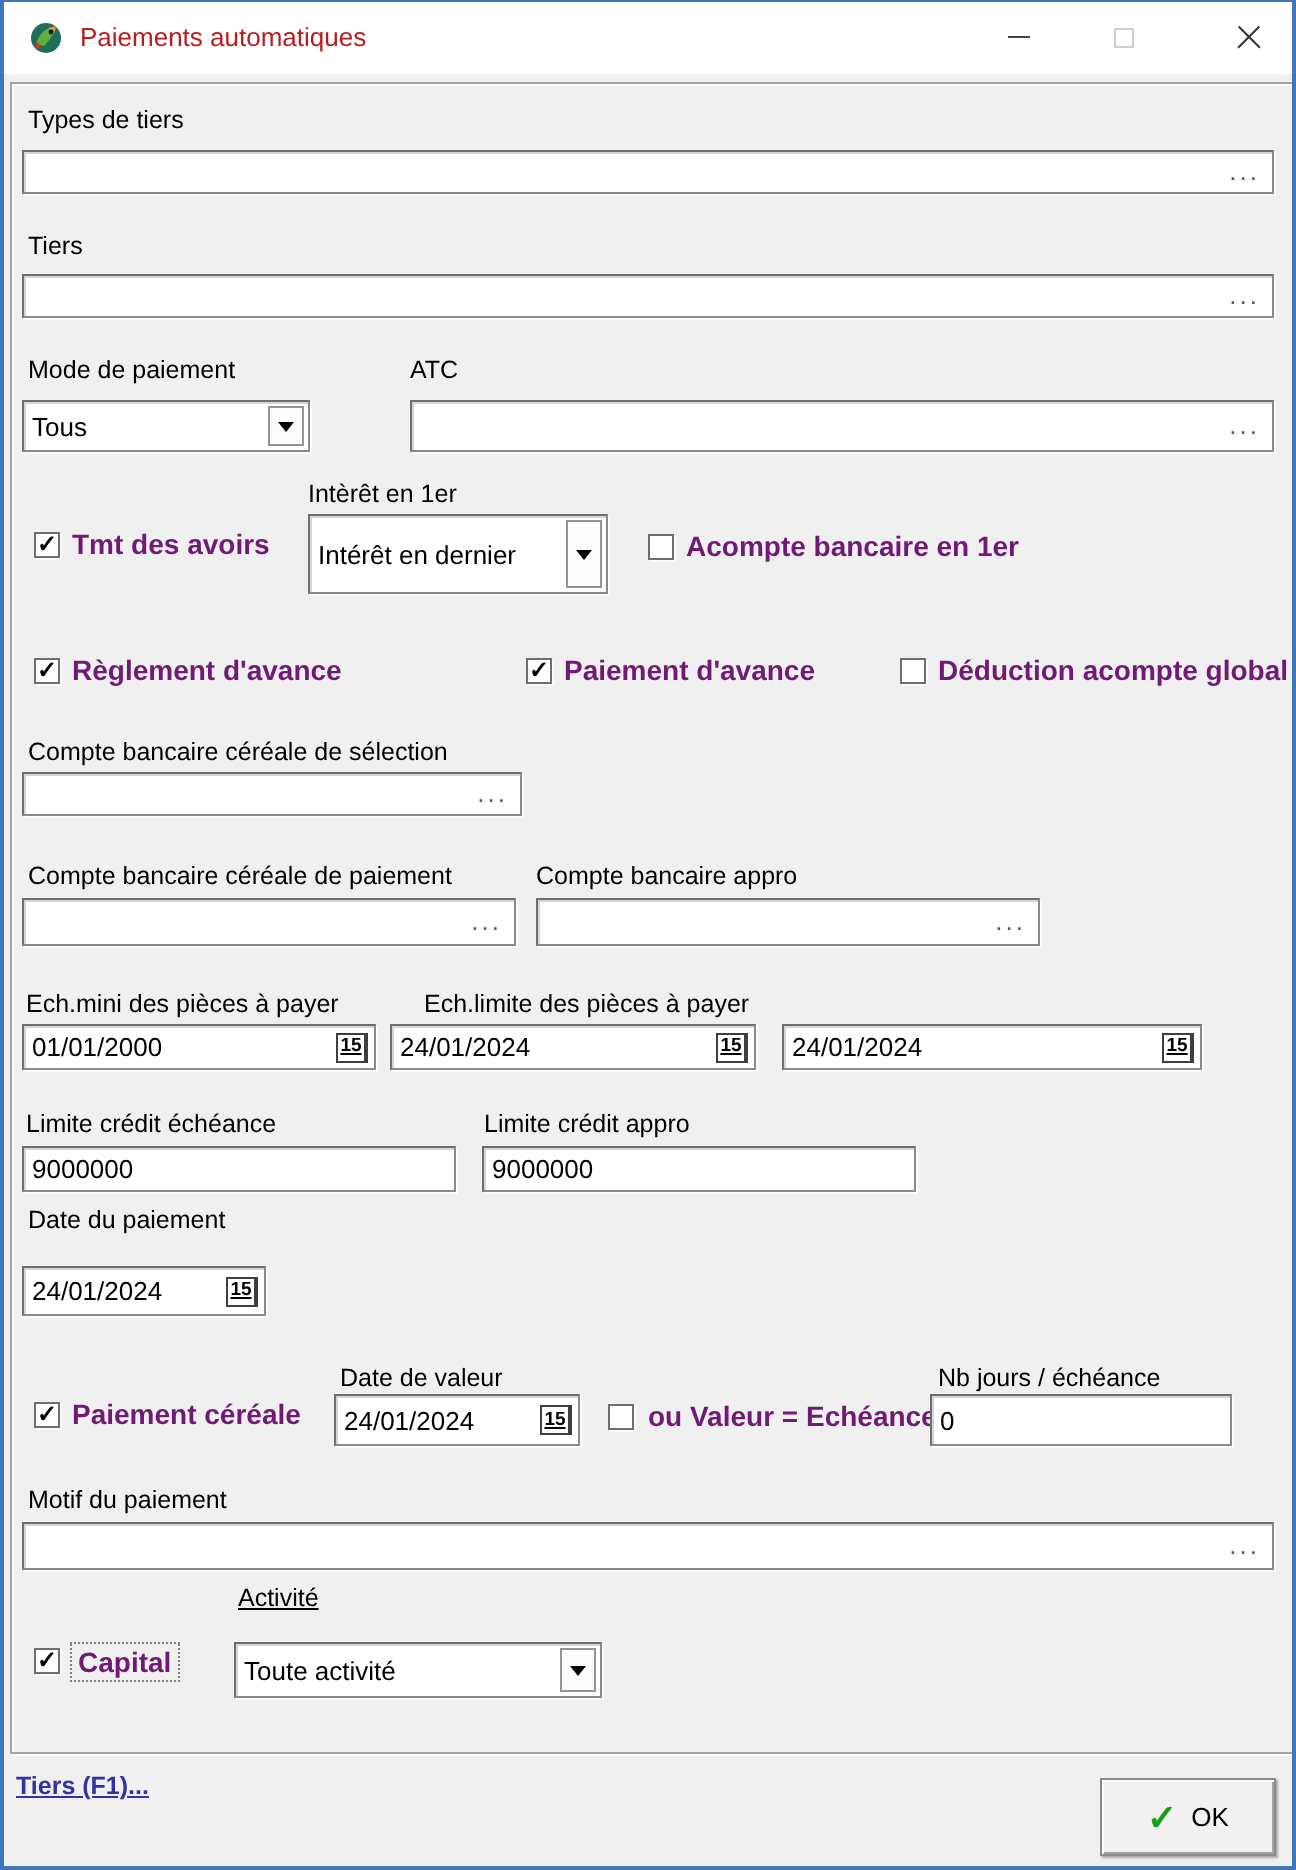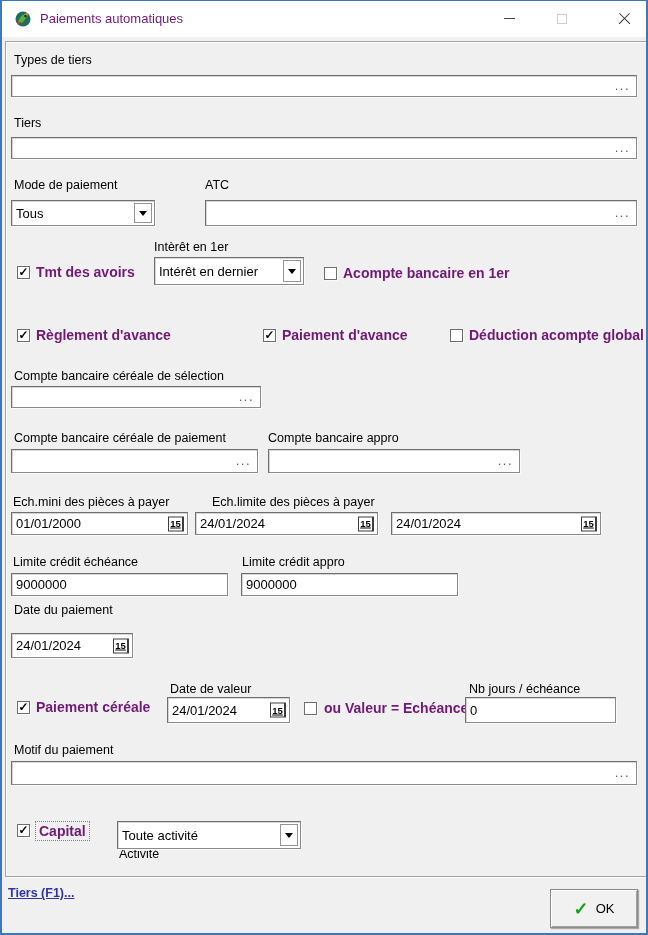--- a/index.html
+++ b/index.html
@@ -4,21 +4,21 @@
 <style>
   * { margin:0; padding:0; box-sizing:border-box; font-family:"Liberation Sans", sans-serif; }
   html,body { background:#888; }
   .window {
     position:relative; width:648px; height:935px;
     background:#f0f0f0; border:2px solid #4076bb; border-top-width:1px;
     overflow:hidden; cursor:default;
   }
   .titlebar { position:absolute; left:0; top:0; right:0; height:36px; background:#ffffff; }
   .app-icon { position:absolute; left:12px; top:9px; width:18px; height:18px; }
-  .title-text { position:absolute; left:38px; top:10px; font-size:13px; color:#701a75; white-space:nowrap; }
+  .title-text { position:absolute; left:38px; top:10px; font-size:13px; color:#b91c1c; white-space:nowrap; }
   .cap-btn { position:absolute; top:0; width:46px; height:35px; display:flex; align-items:center; justify-content:center; }
   .min-bar { width:11px; height:1px; background:#444; }
   .max-box { width:10px; height:10px; border:1px solid #cfcfcf; }
   .x-wrap { position:relative; width:13px; height:13px; }
   .x-wrap i { position:absolute; left:-1px; top:6px; width:15px; height:1.4px; background:#333; }
   .x-wrap i:first-child { transform:rotate(45deg); }
   .x-wrap i:last-child  { transform:rotate(-45deg); }
 
   .panel {
     position:absolute; left:3px; top:40px; width:642px; height:836px;
@@ -127,21 +127,21 @@
   <div class="tf" style="left:203px;top:199px;width:432px;height:26px;">
     <span class="val"></span>
     <span class="dots">...</span>
   </div>
 
   <span class="lbl" style="left:152px;top:239px;">Intèrêt en 1er</span>
   <span class="cbbox" style="left:15px;top:265px;">
       <span class="chk">✓</span>
     </span>
   <span class="cbl" style="left:34px;top:263px;">Tmt des avoirs</span>
-  <div class="tf" style="left:152px;top:256px;width:150px;height:28px;">
+  <div class="tf" style="left:152px;top:256px;width:150px;height:40px;">
     <span class="val">Intérêt en dernier</span>
     <span class="combo-btn">
         <span class="arrow-down"></span>
       </span>
   </div>
   <span class="cbbox" style="left:322px;top:266px;"></span>
   <span class="cbl" style="left:341px;top:264px;">Acompte bancaire en 1er</span>
 
   <span class="cbbox" style="left:15px;top:328px;">
       <span class="chk">✓</span>
@@ -216,21 +216,21 @@
   <div class="tf" style="left:463px;top:696px;width:151px;height:26px;">
     <span class="val">0</span>
   </div>
 
   <span class="lbl" style="left:12px;top:742px;">Motif du paiement</span>
   <div class="tf" style="left:9px;top:760px;width:626px;height:24px;">
     <span class="val"></span>
     <span class="dots">...</span>
   </div>
 
-  <span class="lbl" style="left:117px;top:846px;">Activité</span>
+  <span class="lbl" style="left:117px;top:791px;text-decoration:underline;">Activité</span>
   <span class="cbbox" style="left:15px;top:823px;">
       <span class="chk">✓</span>
     </span>
   <span class="cbl dotted" style="left:33px;top:820px;">Capital</span>
   <div class="tf" style="left:115px;top:820px;width:184px;height:28px;">
     <span class="val">Toute activité</span>
     <span class="combo-btn">
         <span class="arrow-down"></span>
       </span>
   </div>

